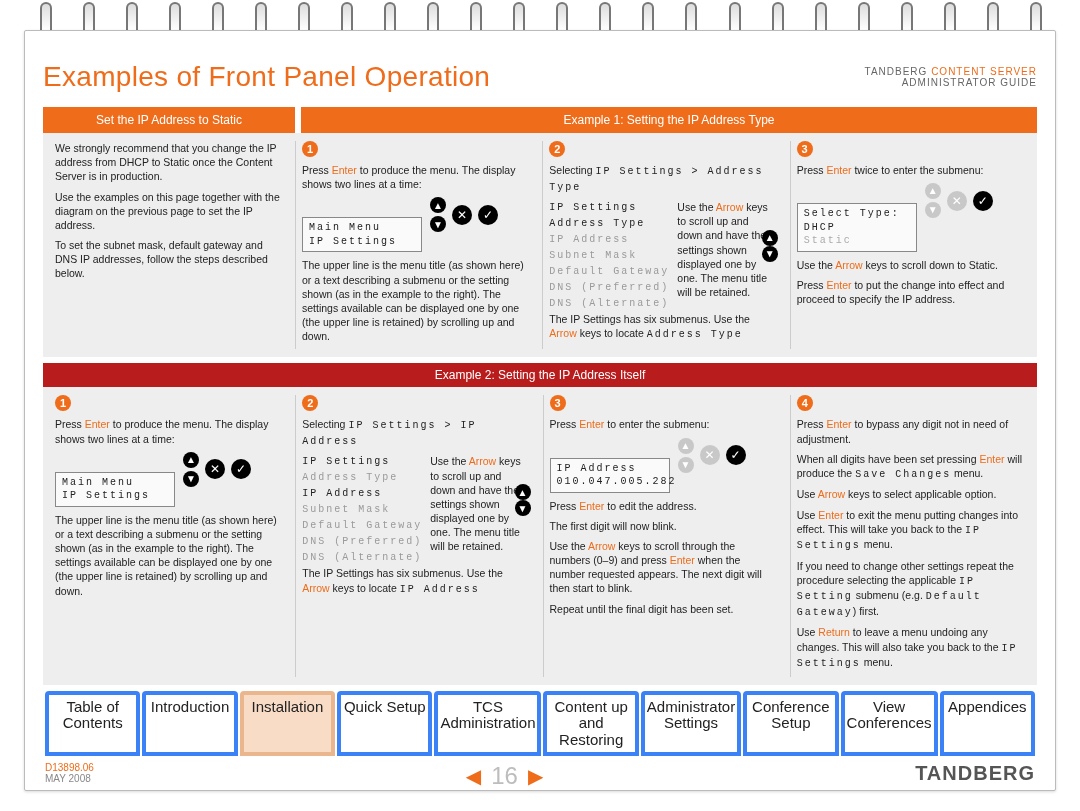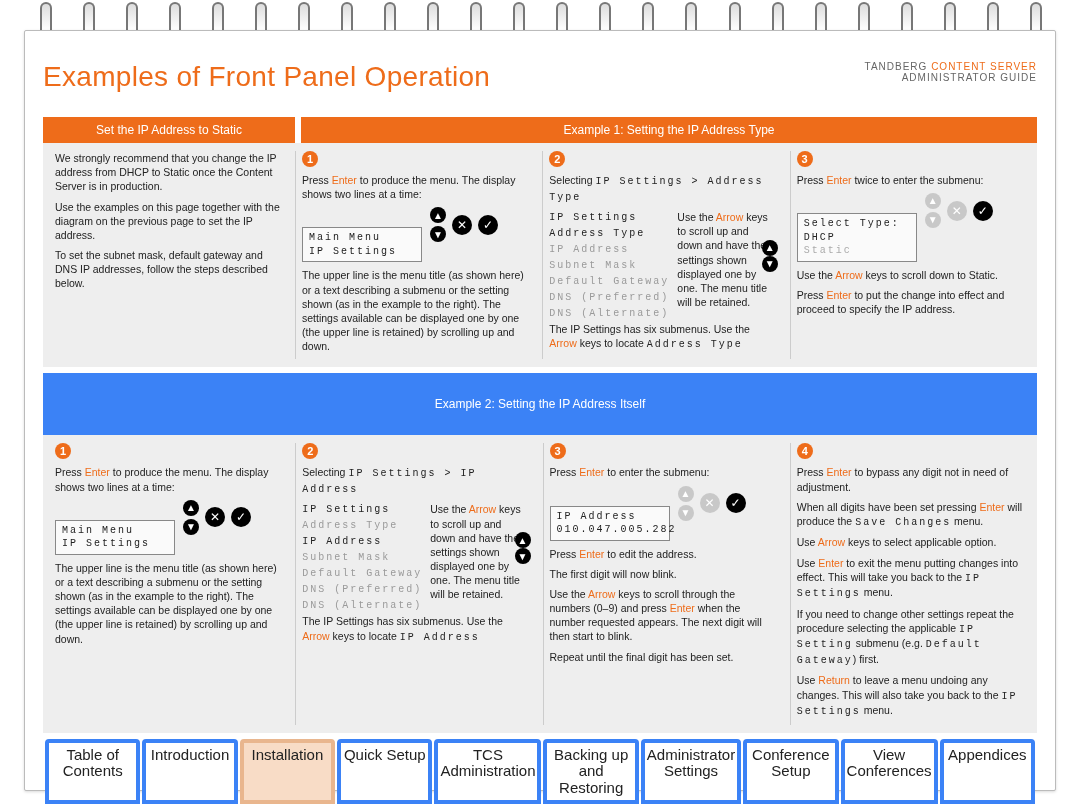--- a/index.html
+++ b/index.html
@@ -7,28 +7,28 @@
   body { position: relative; }
 
   
   .binding { position: absolute; top: 0; left: 30px; right: 30px; height: 34px; display: flex; justify-content: space-between; padding: 0 6px; }
   .ring { width: 18px; height: 34px; position: relative; }
   .ring::before { content: ""; position: absolute; top: 2px; left: 4px; width: 8px; height: 26px; border: 2px solid #777; border-bottom: none; border-radius: 6px 6px 0 0; background: linear-gradient(#ddd,#fff); }
   .ring::after  { content: ""; position: absolute; bottom: -4px; left: 2px; width: 14px; height: 8px; background: radial-gradient(circle at 50% 30%, #222 0 3px, #666 3px 5px, transparent 5px); }
 
   .sheet { position: absolute; top: 30px; left: 24px; right: 24px; bottom: 20px; background: #fff; border: 1px solid #bbb; border-radius: 2px; box-shadow: 0 1px 3px rgba(0,0,0,.15); padding: 30px 18px 12px 18px; display: flex; flex-direction: column; }
 
-  .titlebar { display: flex; justify-content: space-between; align-items: flex-start; }
+  .titlebar { display: flex; justify-content: space-between; align-items: center; }
   .page-title { color: #ee6c1a; font-size: 28px; font-weight: 400; letter-spacing: .3px; }
   .doc-id { text-align: right; font-size: 10px; letter-spacing: 1px; color: #666; margin-left: 6px; }
   .doc-id .cs { color: #ee6c1a; }
   .rule { height: 1px; background: #bbb; margin: 6px 0 0 0; }
 
   
-  .tabrow { display: flex; gap: 6px; margin-top: 18px; }
+  .tabrow { display: flex; gap: 6px; margin-top: 8px; }
   .tab { background: #ee6c1a; color: #fff; font-size: 12px; padding: 6px 0; text-align: center; }
   .tab.left  { width: 252px; }
   .tab.right { flex: 1; }
 
   .cols { display: flex; gap: 6px; background: #eee; padding: 8px 6px; }
   .col  { flex: 1; font-size: 10.5px; line-height: 1.35; padding: 0 6px; position: relative; }
   .cols.four .col { flex: 1 1 0; }
   .sepcol { border-left: 1px solid #ccc; }
 
   .num { width: 16px; height: 16px; border-radius: 50%; background: #ee6c1a; color: #fff; font-size: 11px; font-weight: bold; display: inline-flex; align-items: center; justify-content: center; margin-bottom: 6px; }
@@ -43,21 +43,21 @@
   .lcd .line { font-family: "Courier New", monospace; letter-spacing: 2px; font-size: 10px; white-space: nowrap; }
   .lcd .ghost { color: #aaa; }
   .btn { width: 20px; height: 20px; border-radius: 50%; background: #000; color: #fff; display: flex; align-items: center; justify-content: center; font-size: 12px; }
   .btn.dim { background: #c8c8c8; }
   .btn.sm { width: 16px; height: 16px; font-size: 10px; }
   .cluster { display: flex; align-items: center; gap: 6px; }
   .cluster .stack { display: flex; flex-direction: column; gap: 3px; }
 
   .row2 { display: flex; gap: 8px; align-items: flex-start; }
 
-  .banner { background: #3b82f6; color: #fff; font-size: 12px; text-align: center; padding: 24px 0; margin-top: 6px; }
+  .banner { background: #b91c1c; color: #fff; font-size: 12px; text-align: center; padding: 5px 0; margin-top: 6px; }
 
   
   .navtabs { display: flex; gap: 2px; margin-top: 6px; padding: 0 2px; }
   .navtab { flex: 1; font-size: 15px; text-align: center; padding: 4px 2px; background: #fff; border: 4px solid #3b82f6; border-radius: 4px 4px 0 0; line-height: 1.1; cursor: pointer; }
   .navtab.active { background: #f8dcc6; border-color: #e9b68e; }
 
   .footer { display: flex; justify-content: space-between; align-items: flex-start; margin-top: 6px; padding: 0 2px; }
   .footer .meta { font-size: 10px; color: #888; }
   .footer .meta .dn { color: #ee6c1a; }
   .pager { display: flex; align-items: center; gap: 10px; color: #bdbdbd; font-size: 24px; }
@@ -269,21 +269,21 @@
   </div>
 
   <div style="flex:1"></div>
 
   <div class="navtabs">
     <div class="navtab">Table of Contents</div>
     <div class="navtab">Introduction</div>
     <div class="navtab active">Installation</div>
     <div class="navtab">Quick Setup</div>
     <div class="navtab">TCS Administration</div>
-    <div class="navtab">Backing up and Restoring</div>
+    <div class="navtab">Content up and Restoring</div>
     <div class="navtab">Administrator Settings</div>
     <div class="navtab">Conference Setup</div>
     <div class="navtab">View Conferences</div>
     <div class="navtab">Appendices</div>
   </div>
 
   <div class="footer">
     <div class="meta">
       <span class="dn">D13898.06</span><br>
       <span>MAY 2008</span>

